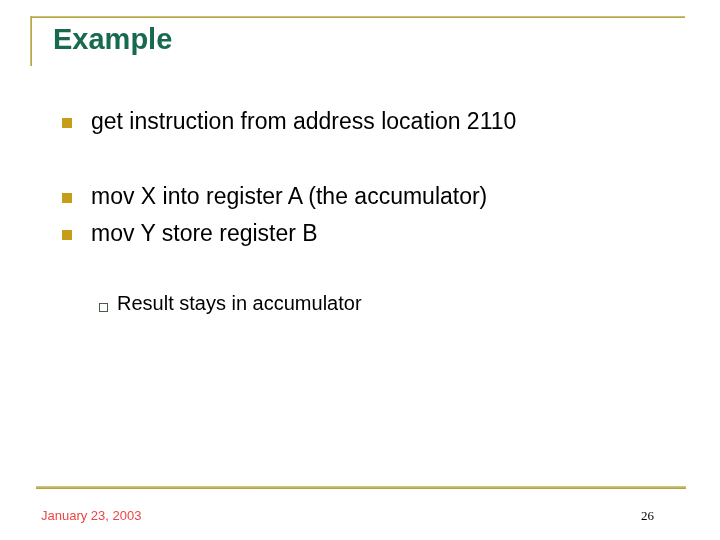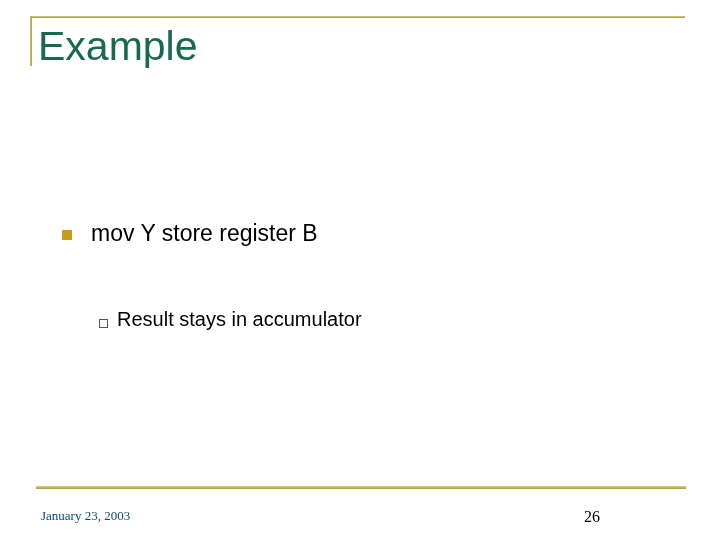--- a/index.html
+++ b/index.html
@@ -10,22 +10,22 @@
   
   .top-rule{
     position:absolute;left:30px;top:16px;width:655px;height:2px;
     background:linear-gradient(to bottom,#d9cd85,#a89a33);
   }
   .left-rule{
     position:absolute;left:30px;top:16px;width:2px;height:50px;
     background:linear-gradient(to right,#d9cd85,#a89a33);
   }
   .title{
-    position:absolute;left:38px;top:24px;margin:0;
-    font-size:41px;font-weight:400;color:#186a4d;line-height:1.1;
+    position:absolute;left:53px;top:24px;margin:0;
+    font-size:29px;font-weight:700;color:#186a4d;line-height:1.1;
     letter-spacing:0px;
   }
   
   .item{
     position:absolute;left:62px;width:560px;padding-left:29px;box-sizing:border-box;
     font-size:23px;color:#000;line-height:28px;
   }
   .item .sq{
     position:absolute;left:0;top:11px;width:10px;height:10px;background:#c69d18;
   }
@@ -39,47 +39,55 @@
     position:absolute;left:0;top:13px;width:7px;height:7px;
     border:1.5px solid #485e49;background:#fff;
   }
   
   .footer-rule{
     position:absolute;left:36px;top:486px;width:650px;height:3px;
     background:linear-gradient(to bottom,#d8cc8a,#ab9d35);
   }
   .footer-date{
     position:absolute;left:41px;top:508px;
-    font-family:Liberation Serif, serif;font-size:13px;color:#0c4a6e;
+    font-family:Liberation Sans, sans-serif;font-size:13px;color:#ef4444;
   }
   .footer-page{
-    position:absolute;left:584px;top:508px;width:55px;text-align:left;
-    font-family:"Liberation Serif","DejaVu Serif",serif;font-size:16px;color:#000;
+    position:absolute;left:620px;top:508px;width:55px;text-align:center;
+    font-family:"Liberation Serif","DejaVu Serif",serif;font-size:13px;color:#000;
   }
 </style>
 </head>
 <body>
 
 <div class="slide">
 
   <div class="top-rule"></div>
   <div class="left-rule"></div>
 
   <h1 class="title">Example</h1>
 
+  <div class="item" style="top:107px">
+    <span class="sq"></span>
+    <div>get instruction from address location 2110</div>
+  </div>
 
 
+  <div class="item" style="top:182px">
+    <span class="sq"></span>
+    <div>mov X into register A (the accumulator)</div>
+  </div>
 
   <div class="item" style="top:219px">
     <span class="sq"></span>
     <div>mov Y store register B</div>
   </div>
 
 
-  <div class="subitem" style="top:306px">
+  <div class="subitem" style="top:290px">
     <span class="osq"></span>
     <div>Result stays in accumulator</div>
   </div>
 
 
   <div class="footer-rule"></div>
   <div class="footer-date">January 23, 2003</div>
   <div class="footer-page">26</div>
 
 </div>

